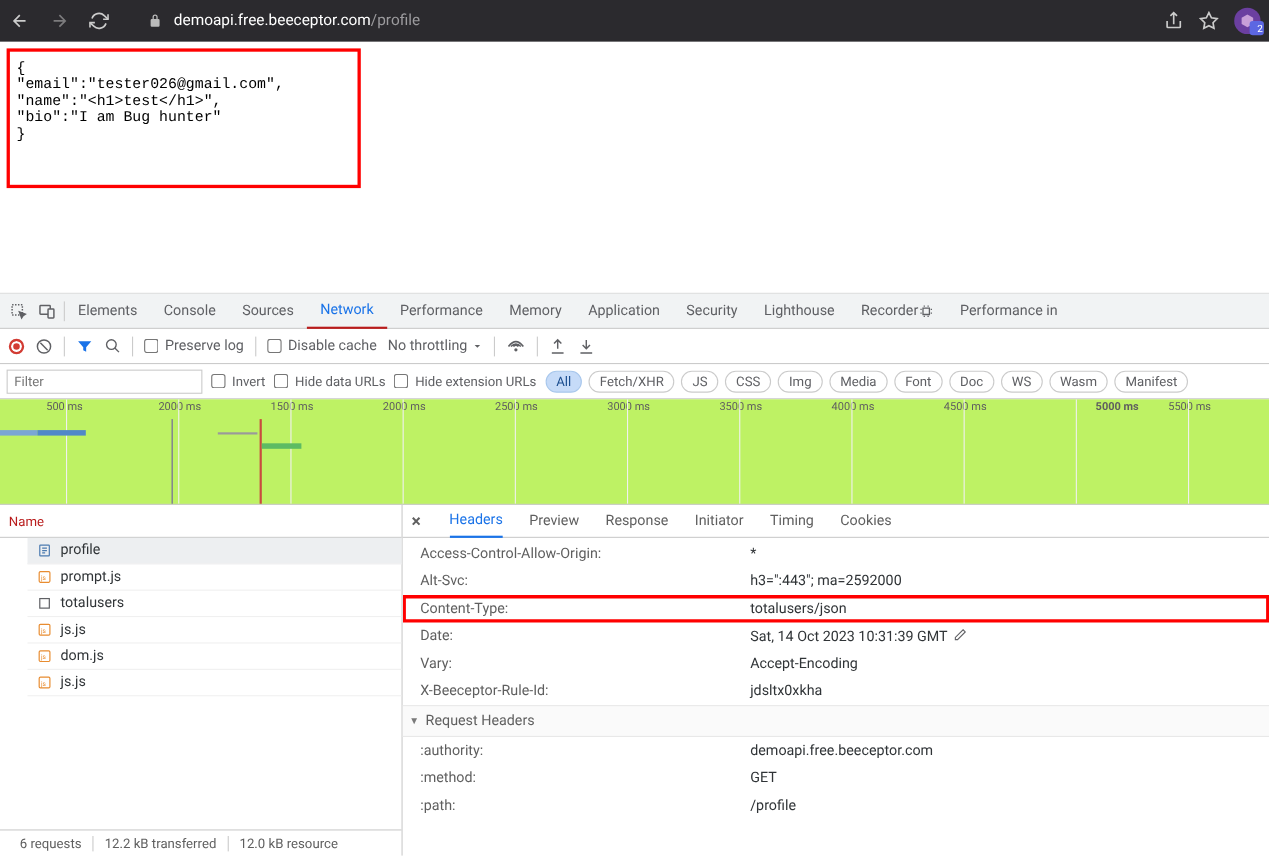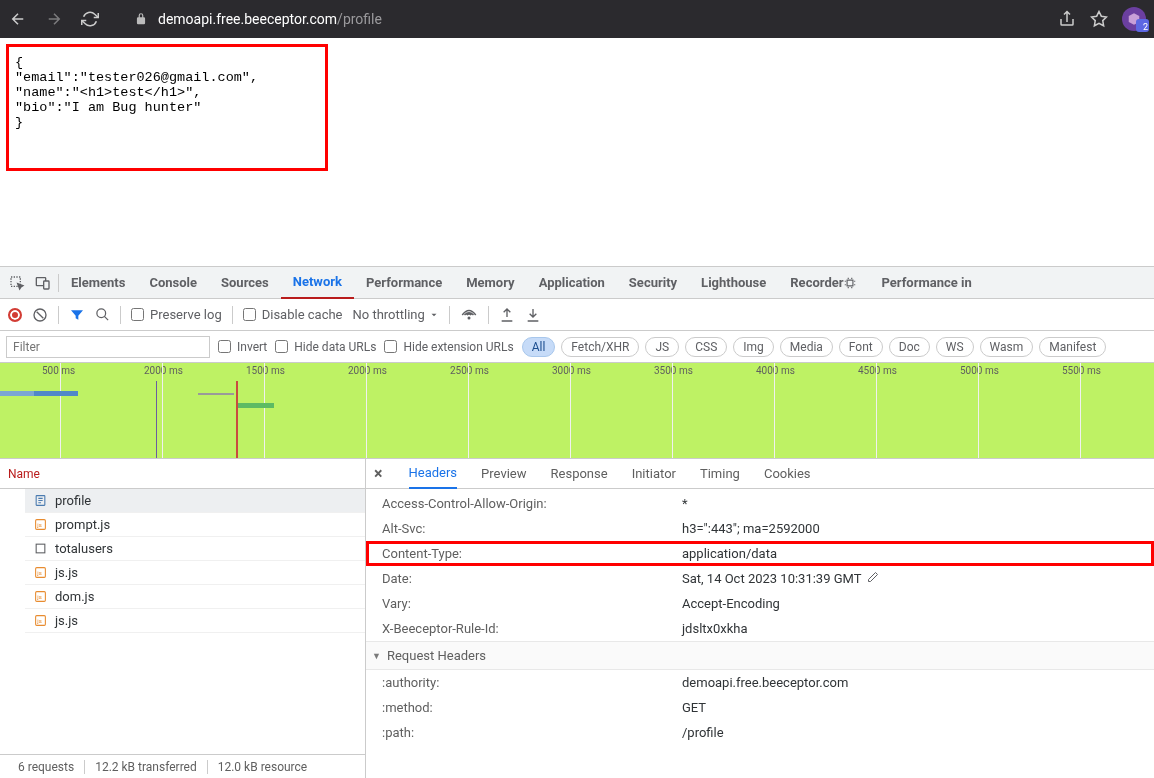--- a/index.html
+++ b/index.html
@@ -26,21 +26,21 @@
 .dt-tab.active { color: #1a73e8; border-bottom: 2px solid #b91c1c; }
 .dt-toolbar { height: 32px; border-bottom: 1px solid #cbcbcb; display: flex; align-items: center; padding: 0 8px; gap: 10px; font-size: 13px; color: #5f6064; }
 .dt-rec { width: 14px; height: 14px; border: 2px solid #d23c34; border-radius: 50%; background: #d23c34; box-shadow: 0 0 0 2px #fff inset; }
 .dt-clear { width: 16px; height: 16px; display: flex; }
 .dt-filter-icon { color: #1a73e8; }
 .dt-sep { width: 1px; height: 18px; background: #cbcbcb; }
 .dt-check { display: flex; align-items: center; gap: 6px; }
 .dt-check input { width: 13px; height: 13px; }
 .dt-select { display: flex; align-items: center; gap: 4px; }
 .dt-filterrow { height: 32px; border-bottom: 1px solid #cbcbcb; display: flex; align-items: center; padding: 0 6px; gap: 8px; font-size: 12px; color: #5f6064; }
-.dt-filter-input { width: 204px; height: 22px; border: 1px solid #cbcbcb; padding: 0 6px; font-size: 12px; color: #9a9a9a; }
+.dt-filter-input { width: 178px; height: 22px; border: 1px solid #cbcbcb; padding: 0 6px; font-size: 12px; color: #9a9a9a; }
 .pill { border: 1px solid #cbcbcb; border-radius: 10px; padding: 2px 9px; font-size: 12px; cursor: pointer; color: #5f6064; background: #fff; }
 .pill.active { background: #c6dbf8; color: #1a4d8f; border-color: #a8c7ec; }
 .timeline { height: 96px; border-bottom: 1px solid #cbcbcb; position: relative; background: #bef264; overflow: hidden; }
 .tick { position: absolute; top: 2px; font-size: 10px; color: #5f5f5f; }
 .tickline { position: absolute; top: 0; bottom: 0; width: 1px; background: #f0f0f0; }
 .tl-bar1 { position: absolute; top: 28px; left: 0; width: 34px; height: 5px; background: #7aa6d4; }
 .tl-bar1b { position: absolute; top: 28px; left: 34px; width: 44px; height: 5px; background: #5088c8; }
 .tl-mark1 { position: absolute; top: 18px; left: 156px; width: 1px; height: 78px; background: #6b5da0; }
 .tl-mark2 { position: absolute; top: 18px; left: 236px; width: 2px; height: 78px; background: #c94b3f; }
 .tl-thin { position: absolute; top: 30px; left: 198px; width: 36px; height: 2px; background: #9a9a9a; }
@@ -130,21 +130,21 @@
           <path d="M13 13l8 3-3 2-2 3-3-8z" fill="#5f6064"></path>
         </svg>
       </div>
     <div class="dt-tab-icon">
         <svg width="16" height="16" viewBox="0 0 24 24" fill="none" stroke="#5f6064" stroke-width="2">
           <rect x="2" y="4" width="14" height="12" rx="1"></rect>
           <rect x="13" y="9" width="8" height="12" rx="1" fill="#f1f3f4"></rect>
         </svg>
       </div>
     <div class="dt-sep"></div>
-    <div id="dt-tabs-host" style="display: flex; font-weight: bold;">
+    <div id="dt-tabs-host" style="display: flex;">
         <div class="dt-tab">Elements</div>
         <div class="dt-tab">Console</div>
         <div class="dt-tab">Sources</div>
         <div class="dt-tab active">Network</div>
         <div class="dt-tab">Performance</div>
         <div class="dt-tab">Memory</div>
         <div class="dt-tab">Application</div>
         <div class="dt-tab">Security</div>
         <div class="dt-tab">Lighthouse</div>
         <div class="dt-tab">Recorder <svg width="14" height="14" viewBox="0 0 24 24" fill="none" stroke="#5f6064" stroke-width="2">
@@ -237,21 +237,21 @@
         <div class="tick" style="left: 450px;">2500 ms</div>
         <div class="tickline" style="left: 468px;"></div>
         <div class="tick" style="left: 552px;">3000 ms</div>
         <div class="tickline" style="left: 570px;"></div>
         <div class="tick" style="left: 654px;">3500 ms</div>
         <div class="tickline" style="left: 672px;"></div>
         <div class="tick" style="left: 756px;">4000 ms</div>
         <div class="tickline" style="left: 774px;"></div>
         <div class="tick" style="left: 858px;">4500 ms</div>
         <div class="tickline" style="left: 876px;"></div>
-        <div class="tick" style="left: 960px;">5000 ms</div>
+        <div class="tick" style="left: 996px; font-weight: bold;">5000 ms</div>
         <div class="tickline" style="left: 978px;"></div>
         <div class="tick" style="left: 1062px;">5500 ms</div>
         <div class="tickline" style="left: 1080px;"></div>
       </div>
     <div class="tl-bar1"></div>
       <div class="tl-bar1b"></div>
     <div class="tl-mark1"></div>
       <div class="tl-thin"></div>
       <div class="tl-mark2"></div>
       <div class="tl-green"></div>
@@ -338,21 +338,21 @@
             <div class="hdr-row">
               <div class="hdr-key">Access-Control-Allow-Origin:</div>
               <div class="hdr-val">*</div>
             </div>
             <div class="hdr-row">
               <div class="hdr-key">Alt-Svc:</div>
               <div class="hdr-val">h3=":443"; ma=2592000</div>
             </div>
             <div class="hdr-row boxed">
               <div class="hdr-key">Content-Type:</div>
-              <div class="hdr-val">application/data</div>
+              <div class="hdr-val">totalusers/json</div>
             </div>
             <div class="hdr-row">
               <div class="hdr-key">Date:</div>
               <div class="hdr-val">Sat, 14 Oct 2023 10:31:39 GMT<svg class="pencil" viewBox="0 0 24 24" fill="none" stroke="#5f6064" stroke-width="2">
                   <path d="M17 3l4 4L7 21H3v-4L17 3z"></path>
                 </svg></div>
             </div>
             <div class="hdr-row">
               <div class="hdr-key">Vary:</div>
               <div class="hdr-val">Accept-Encoding</div>

